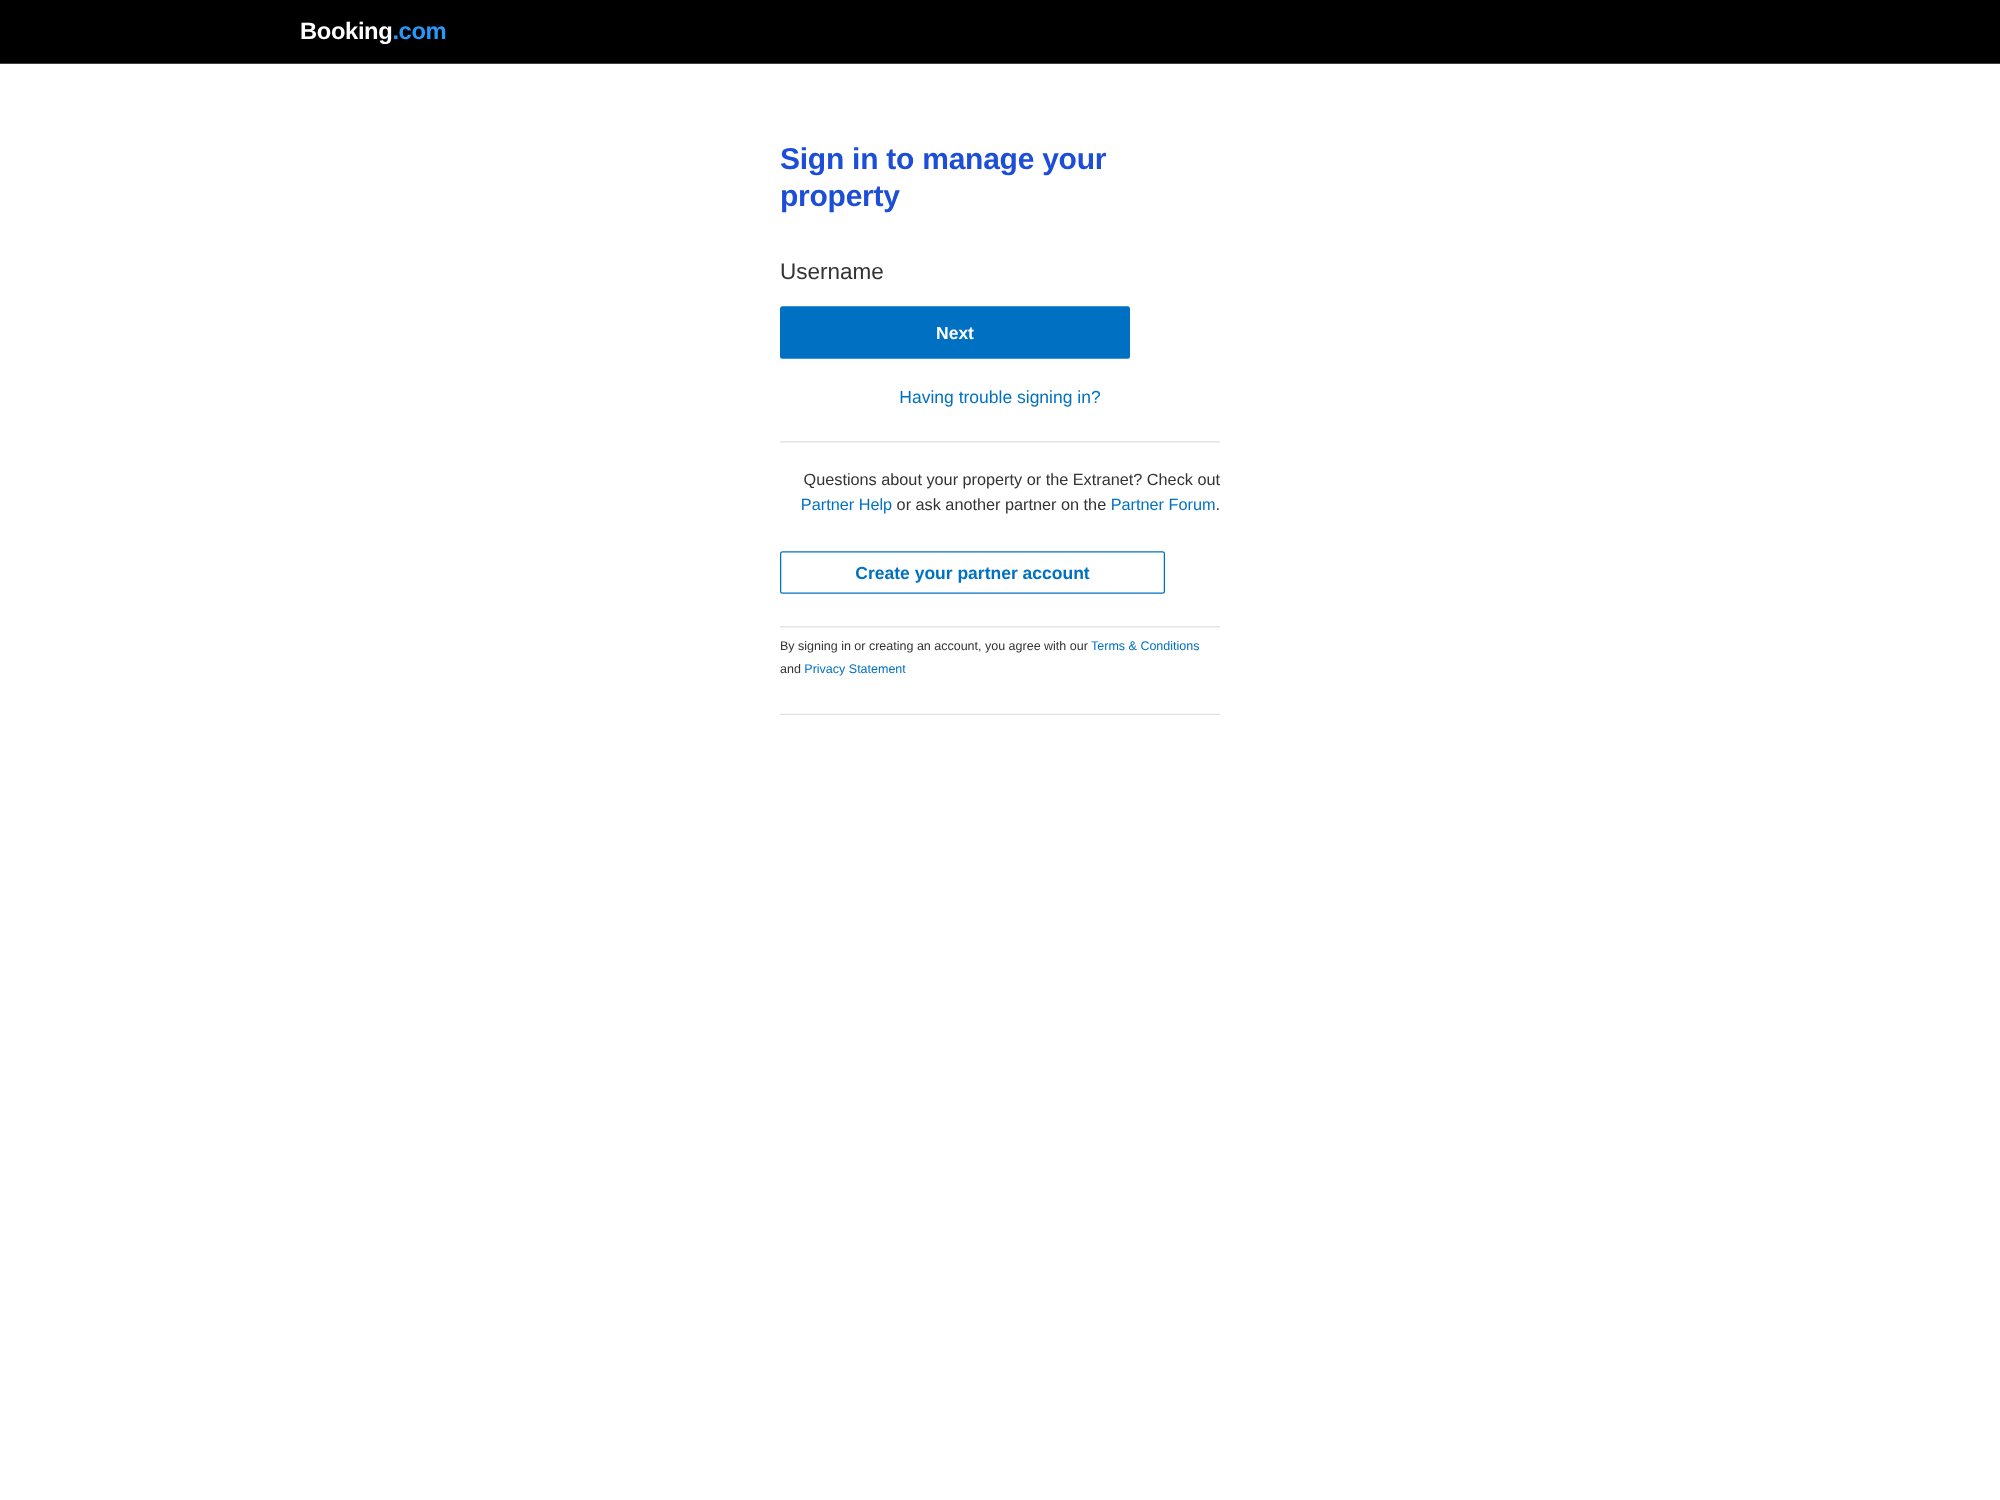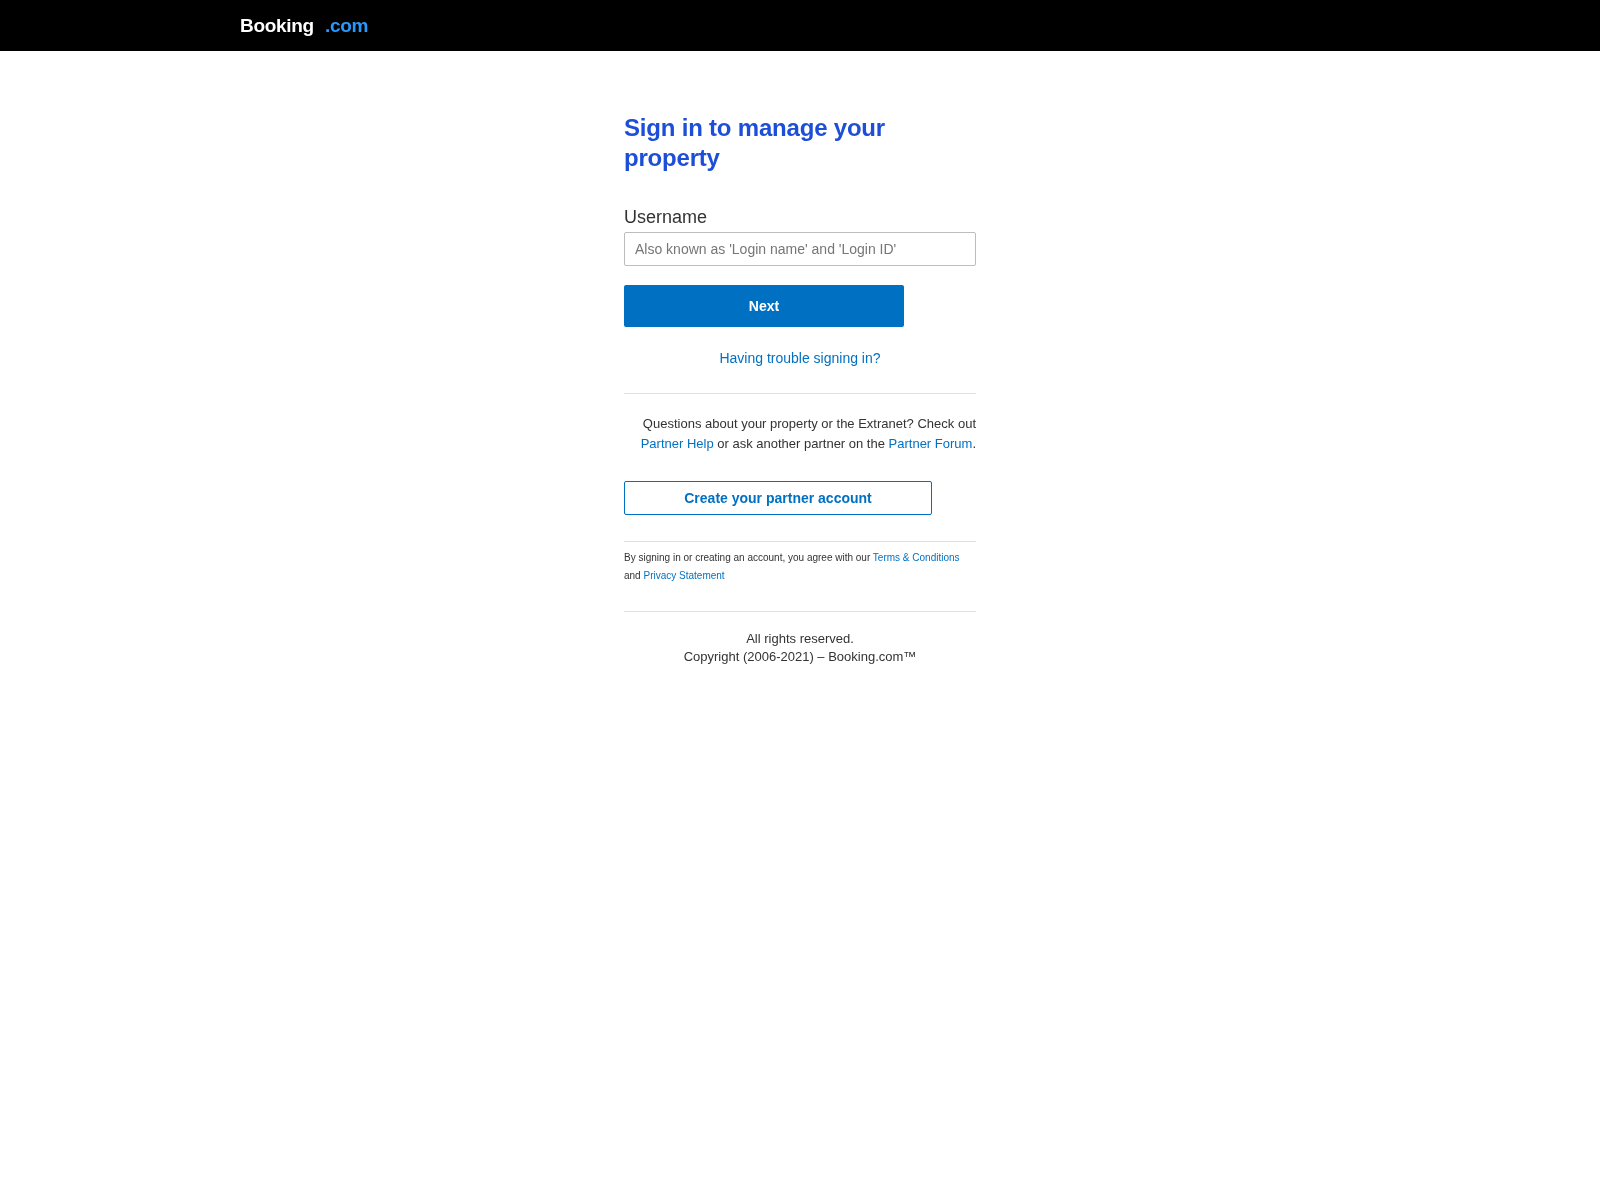--- a/index.html
+++ b/index.html
@@ -26,21 +26,21 @@
   .logo {
     margin-left: 240px;
     font-size: 19px;
     font-weight: bold;
     letter-spacing: -0.3px;
     line-height: 1;
     display: flex;
     align-items: baseline;
   }
   .logo-main { color: #ffffff; }
-  .logo-tld  { color: #2699fb; padding-left: 11px; }
+  .logo-tld  { color: #2699fb; }
 
   
   .page {
     display: flex;
     justify-content: center;
   }
   .column {
     width: 352px;
     margin-top: 62px;
   }
@@ -169,39 +169,34 @@
       <span class="logo-tld">.com</span>
   </div>
 </div>
 
 <div class="page">
   <div class="column">
 
     <h1 class="page-title">Sign in to manage your property</h1>
 
     <label class="field-label">Username</label>
-    <input class="text-input" type="text" placeholder="Also known as 'Login name' and 'Login ID'" style="">
 
     <button class="btn-primary">Next</button>
 
     <div class="help-link-wrap">
       <a class="link-bold">Having trouble signing in?</a>
     </div>
 
     <hr class="divider">
 
     <p class="info-text"><span>Questions about your property or the Extranet? Check out </span><a class="link">Partner Help</a><span> or ask another partner on the </span><a class="link">Partner Forum</a><span>.</span></p>
 
     <button class="btn-secondary">Create your partner account</button>
 
     <hr class="divider">
 
     <p class="legal-text"><span>By signing in or creating an account, you agree with our </span><a class="link">Terms &amp; Conditions</a><span> and </span><a class="link">Privacy Statement</a></p>
 
     <hr class="divider">
 
-    <div class="copyright">
-      <div>All rights reserved.</div>
-      <div>Copyright (2006-2021) – Booking.com™</div>
-    </div>
 
   </div>
 </div>
 
 </body></html>

